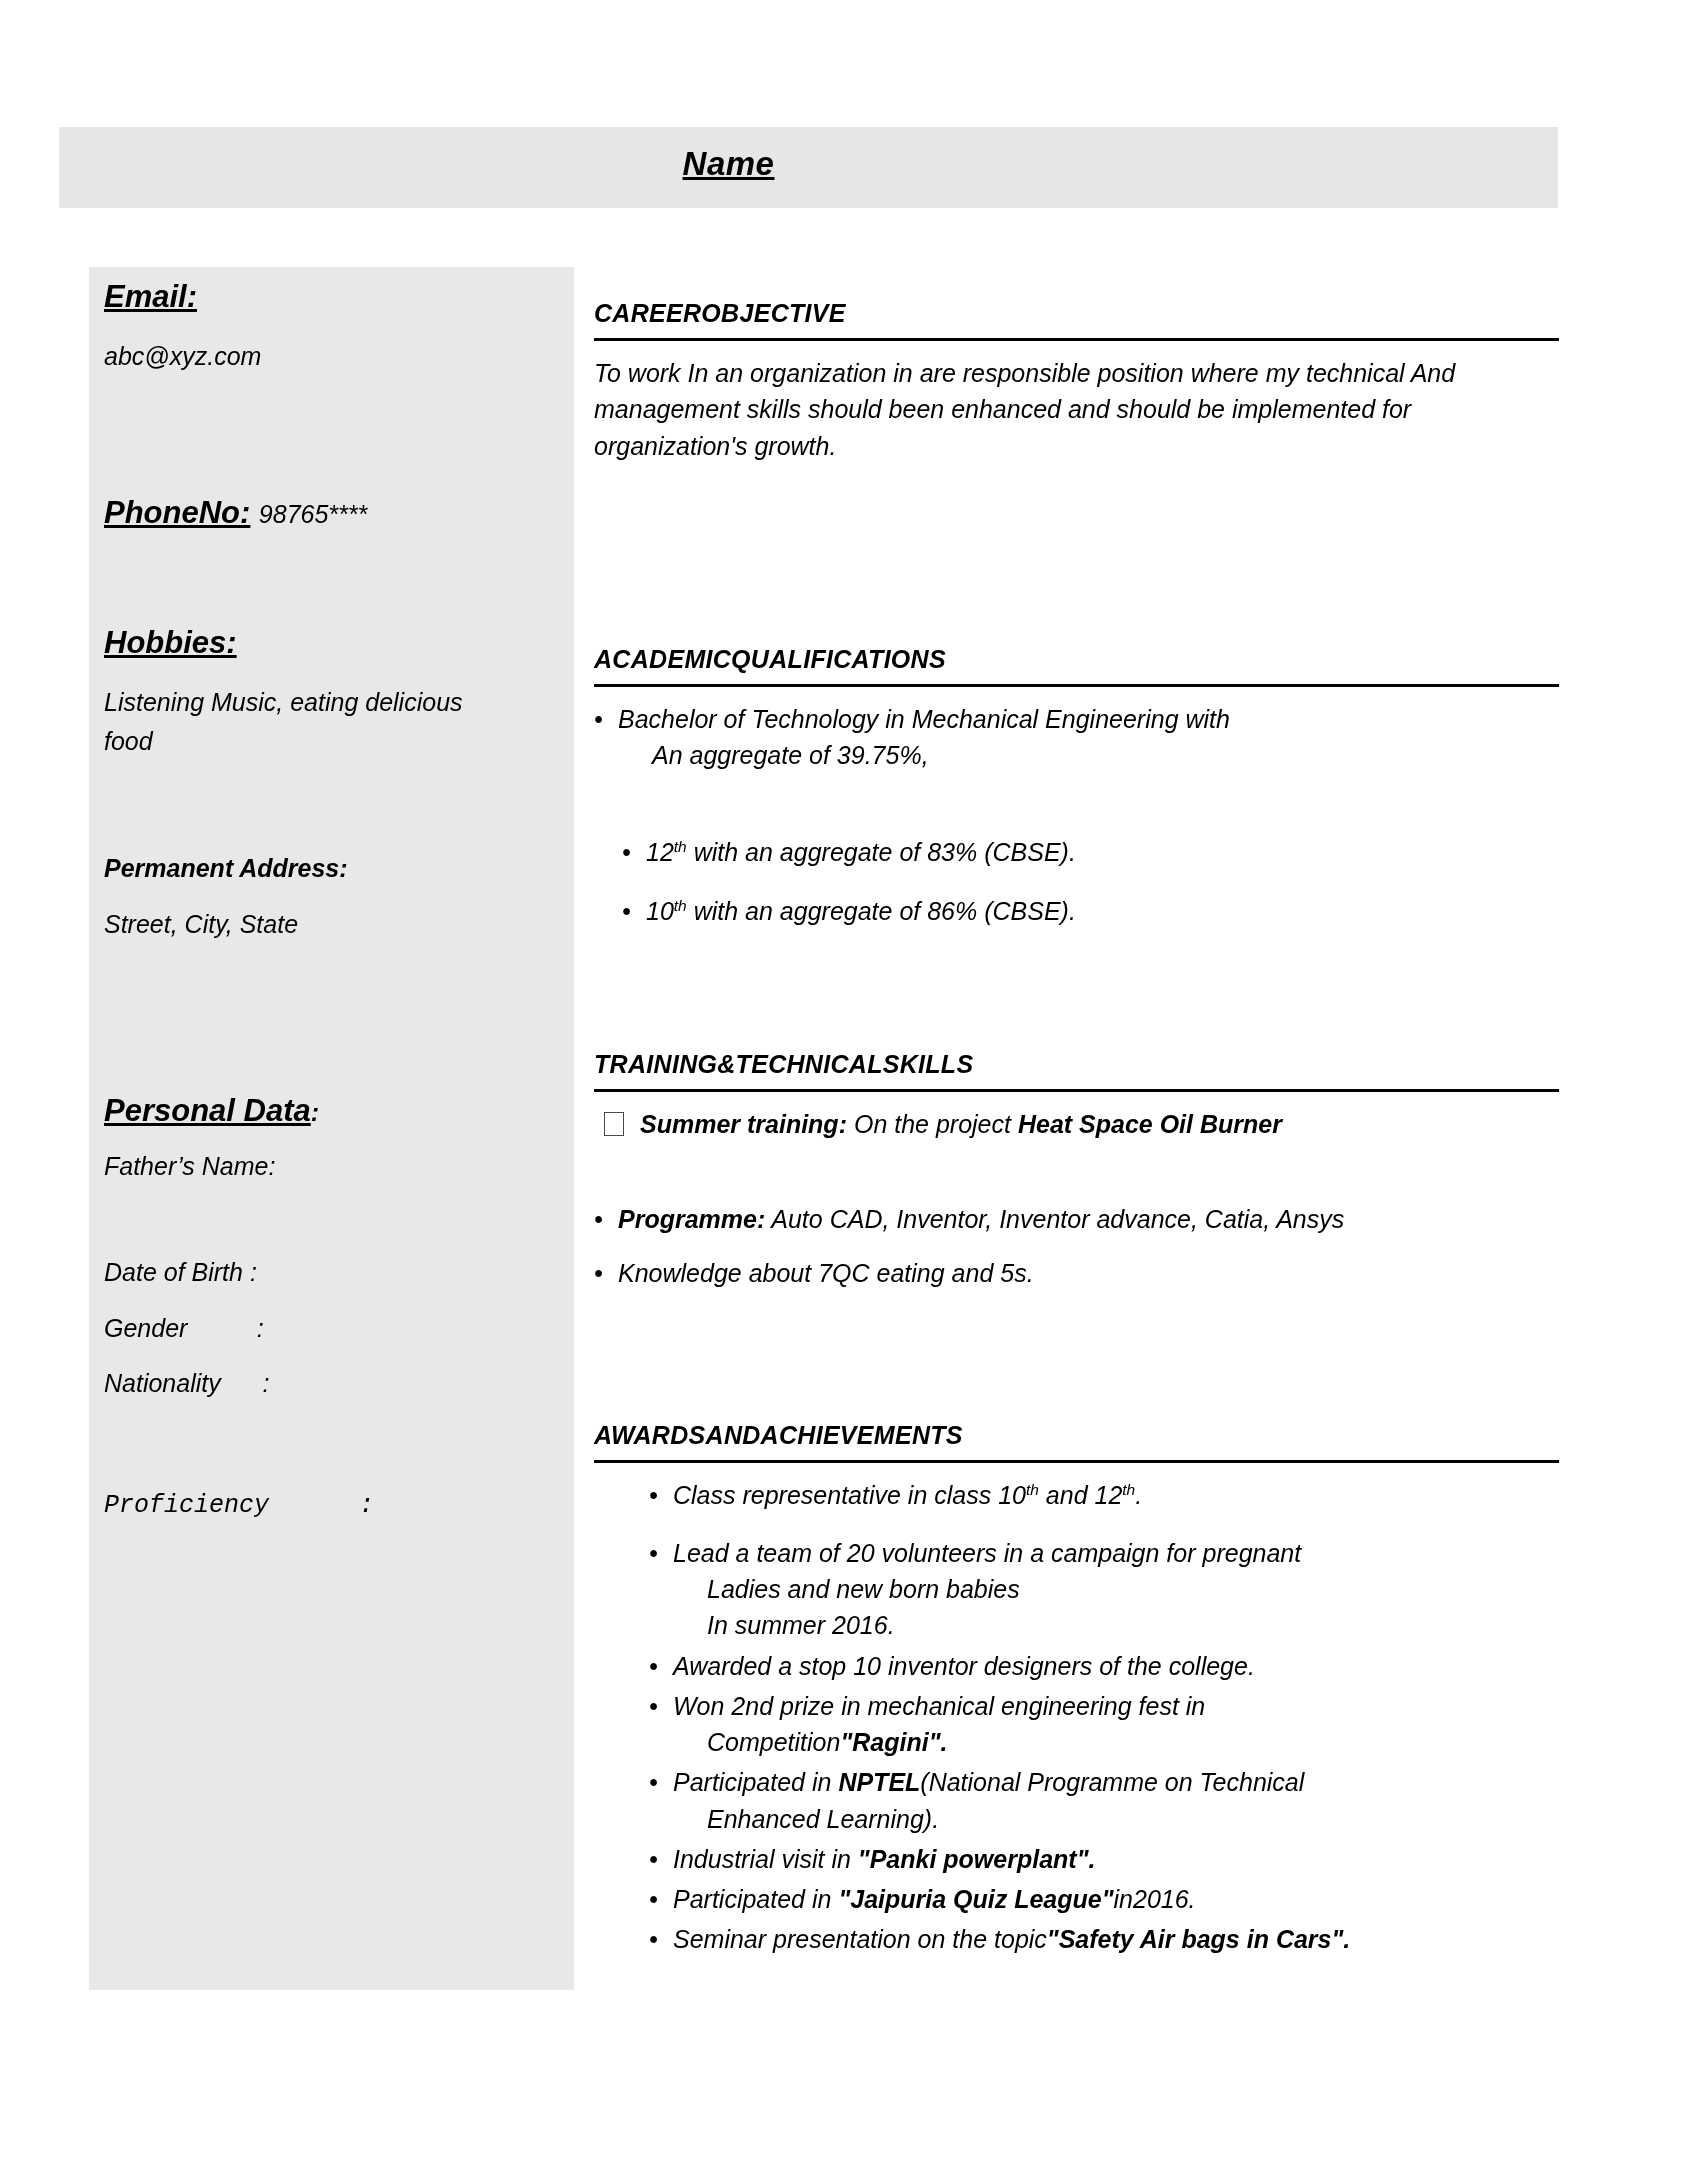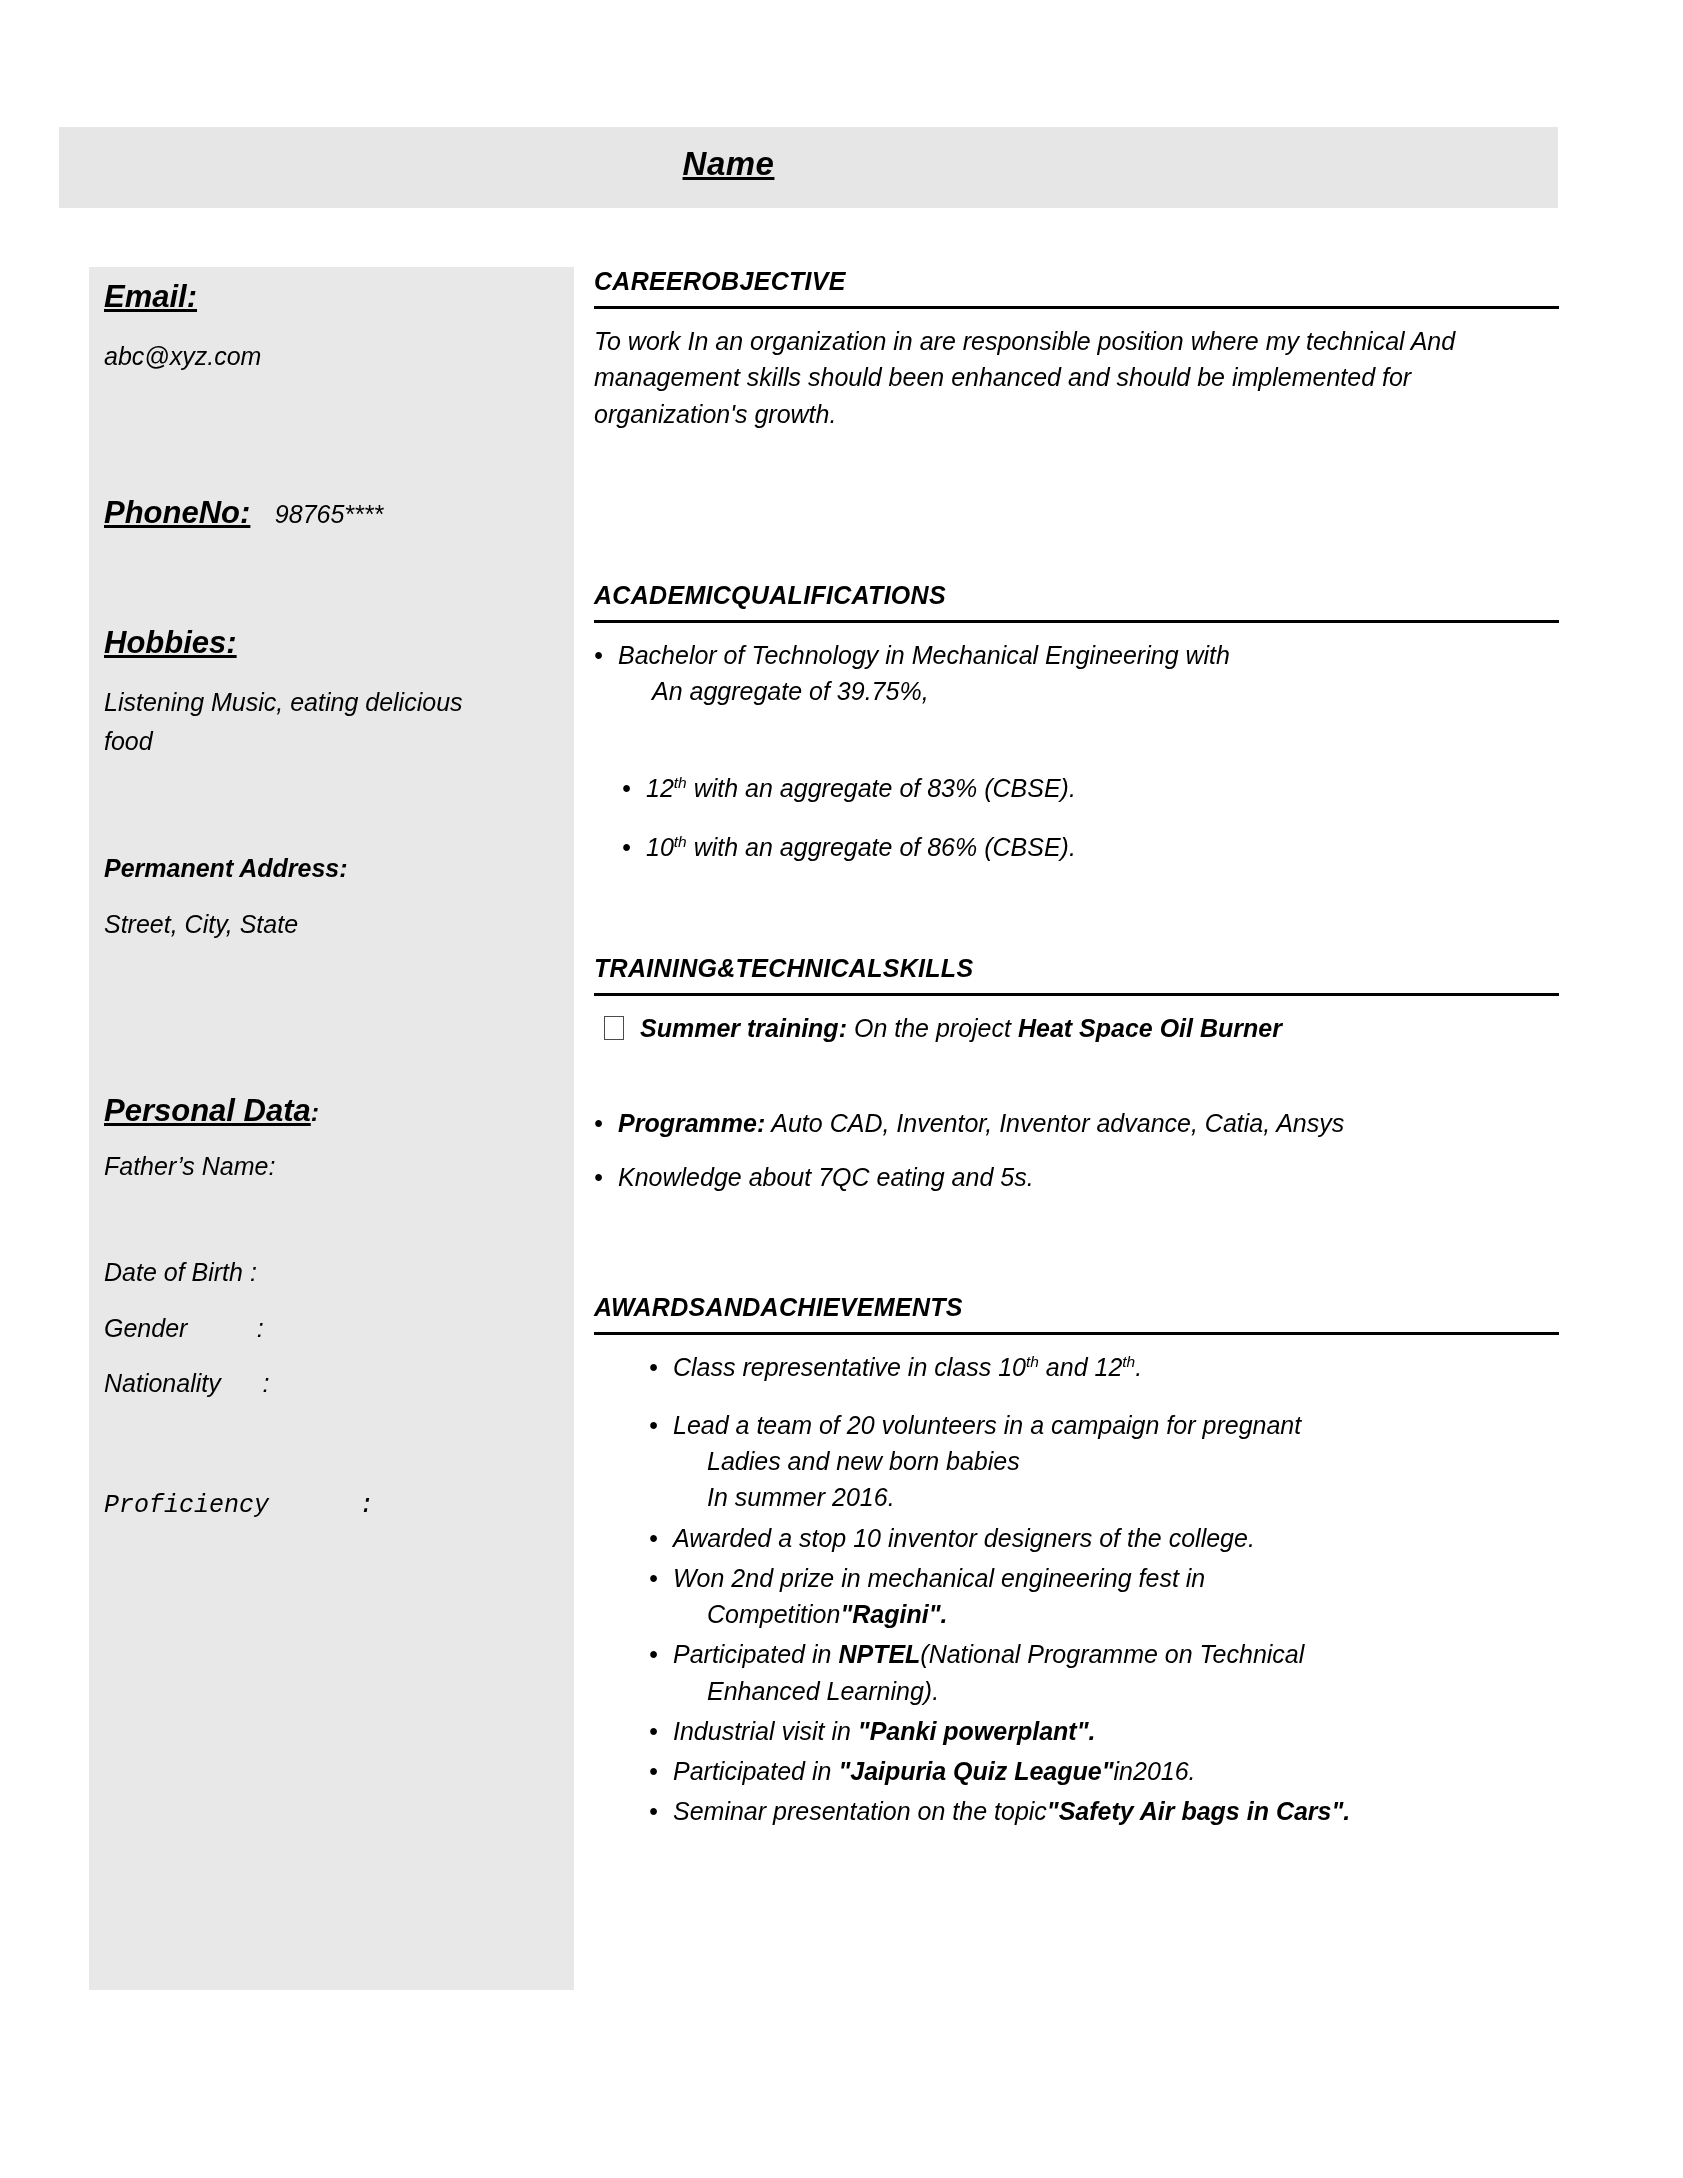--- a/index.html
+++ b/index.html
@@ -130,21 +130,21 @@
   .b { font-weight: bold; }
   sup { font-size: 0.62em; vertical-align: super; }
   .box-glyph {
     display: inline-block;
     width: 18px;
     height: 22px;
     border: 1.5px solid #4a4a4a;
     margin-right: 16px;
     vertical-align: -3px;
   }
-  .sec-block { margin-bottom: 0; }
+  .sec-block { margin-bottom: 0; margin-top: 32px; }
 </style>
 </head>
 <body>
 
 <div class="page">
 
   <div class="header-band">
     <div class="header-title">Name</div>
   </div>
 
@@ -155,21 +155,21 @@
     <div>
       <span class="lbl">Email:</span>
     </div>
     <div class="gap-s"></div>
     <div class="blk">abc@xyz.com</div>
 
     <div class="gap-xl"></div>
 
     <div>
       <span class="lbl">PhoneNo:</span>
-      <span class="val" style="margin-left:20px;">98765****</span>
+      <span class="val" style="margin-left:4px;">98765****</span>
     </div>
 
     <div class="gap-l"></div>
 
     <div>
       <span class="lbl">Hobbies:</span>
     </div>
     <div class="gap-s"></div>
     <div class="blk" style="width:391px;">Listening Music, eating delicious food</div>
 

